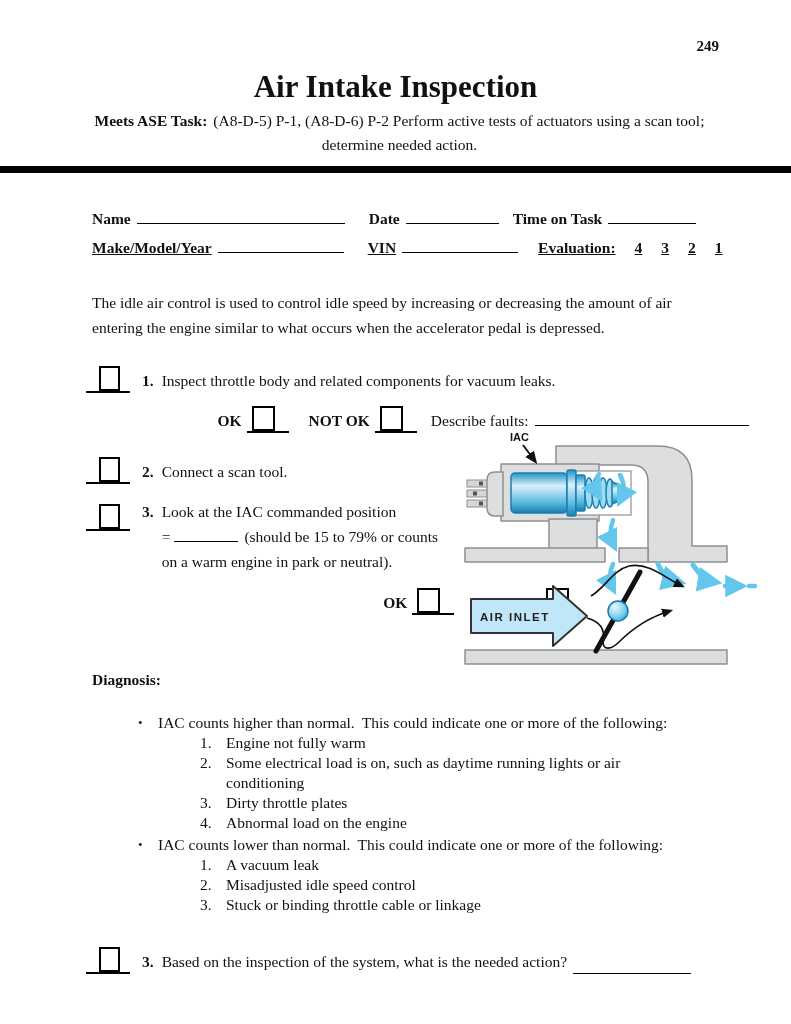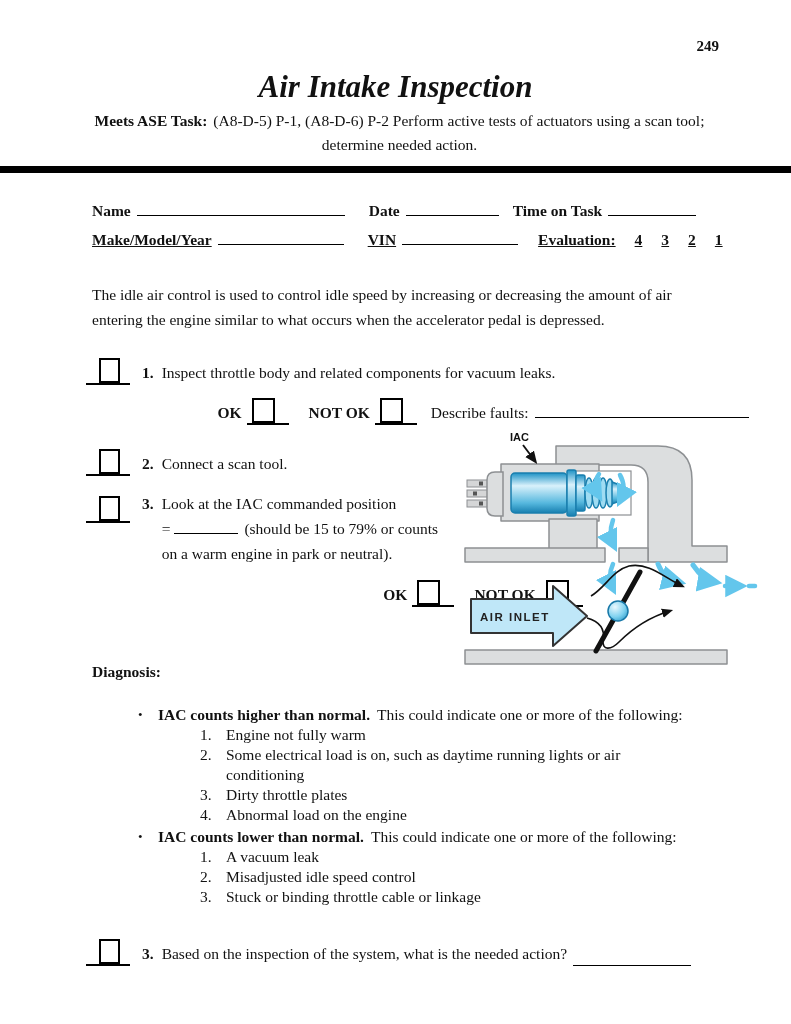--- a/index.html
+++ b/index.html
@@ -3,26 +3,26 @@
 <meta charset="utf-8">
 <style>
   * { margin:0; padding:0; box-sizing:border-box; }
   body { background:#888; }
   .page {
     position:relative; width:791px; height:1024px; margin:0 auto;
     background:#fff; color:#111; overflow:hidden;
     font-family:"Liberation Serif", serif; font-size:15.5px; line-height:25px;
   }
   .pageno { padding:38px 72px 0 0; text-align:right; font-weight:bold; font-size:15px; line-height:16px; }
-  .title { text-align:center; font-weight:bold; font-size:31px; line-height:34px; margin-top:16px;font-style:italic; }
+  .title { text-align:center; font-weight:bold; font-size:31px; line-height:34px; margin-top:16px; }
   .ase { text-align:center; margin-top:5px; line-height:24px;margin-left:8px; }
   .ase .lbl { font-weight:bold; margin-right:6px; }
   .rule { width:791px; height:7px; background:#000; margin-top:9px; }
   .row { margin-left:92px; white-space:nowrap; }
-  .form1 { margin-top:25px; }
+  .form1 { margin-top:33px; }
   .form2 { margin-top:4px;text-decoration:underline; }
   .blab { font-weight:bold; }
   .blank { display:inline-block; border-bottom:1.5px solid #000; height:18px; vertical-align:baseline; margin-left:6px; }
   .gap24 { display:inline-block; width:24px; } .gap14 { display:inline-block; width:14px; } .gap20 { display:inline-block; width:20px; }
   .score { font-weight:bold; margin-left:19px; }
   .intro { margin:30px 86px 0 92px; }
   .step { display:flex; align-items:flex-end; margin-left:86px; }
   .step1 { margin-top:23px; } .step2 { margin-top:21px; } .step3 { margin-top:15px; align-items:flex-start; } .stepF { margin-top:29px; }
   .chk { position:relative; display:inline-block; width:44px; height:30px; border-bottom:2px solid #000; flex:0 0 44px; }
   .chk .bx { position:absolute; left:13px; bottom:0; width:21px; height:25px; border:2px solid #000; background:#fff; }
@@ -33,21 +33,21 @@
   .oklab { font-weight:bold; margin-right:5px; }
   .boxline { position:relative; display:inline-block; width:42px; height:29px; border-bottom:2px solid #000; vertical-align:bottom; }
   .boxline .bx { position:absolute; left:5px; bottom:0; width:23px; height:25px; border:2px solid #000; background:#fff; }
   .okgap { display:inline-block; width:20px; }
   .desc { margin-left:14px; }
   .diagram { position:absolute; left:453px; top:420px; width:337px; height:247px; }
   .diag-heading { margin-left:92px; margin-top:52px; font-weight:bold; }
   .bullets { margin-left:138px; margin-top:21px; line-height:20px; }
   .brow { display:flex; }
   .bdot { flex:0 0 20px; font-size:13px; }
-  .blead { font-weight:bold; }
+  .blead { font-weight:normal; }
   .brest { margin-left:7px; }
   .subs { margin-left:62px; }
   .sub { display:flex; }
   .sub .n { flex:0 0 26px; }
   .sub .t { max-width:438px; }
   .mt4 { margin-top:2px; }
   svg text { font-family:"Liberation Sans", sans-serif; }
 </style>
 </head>
 <body>

